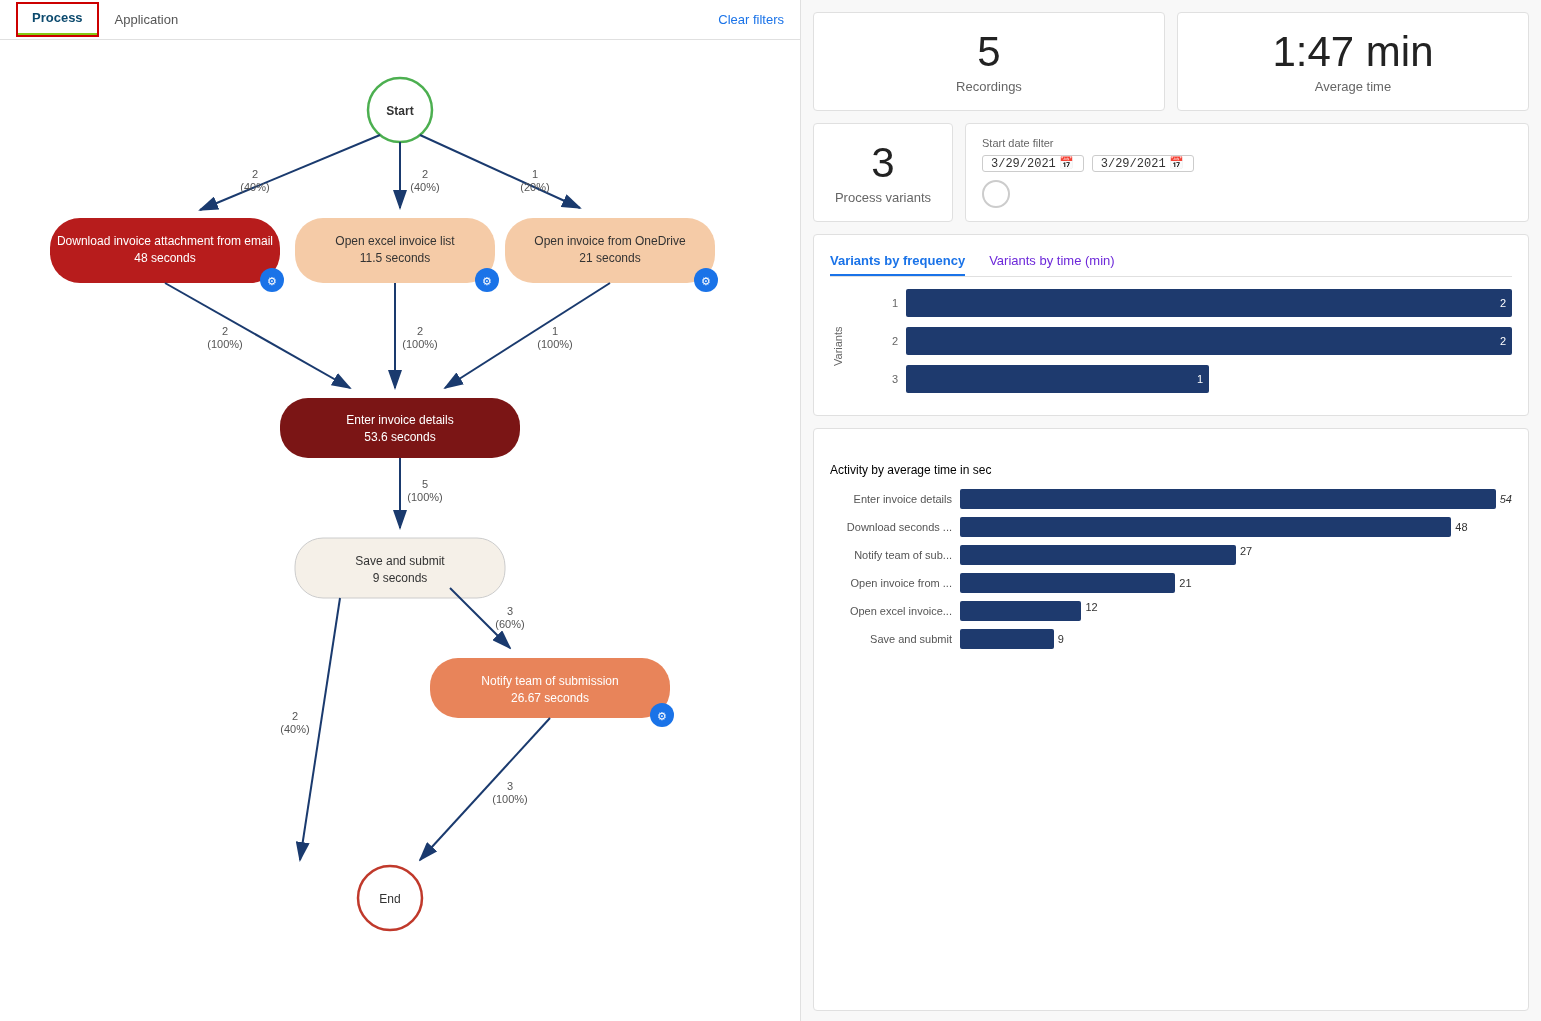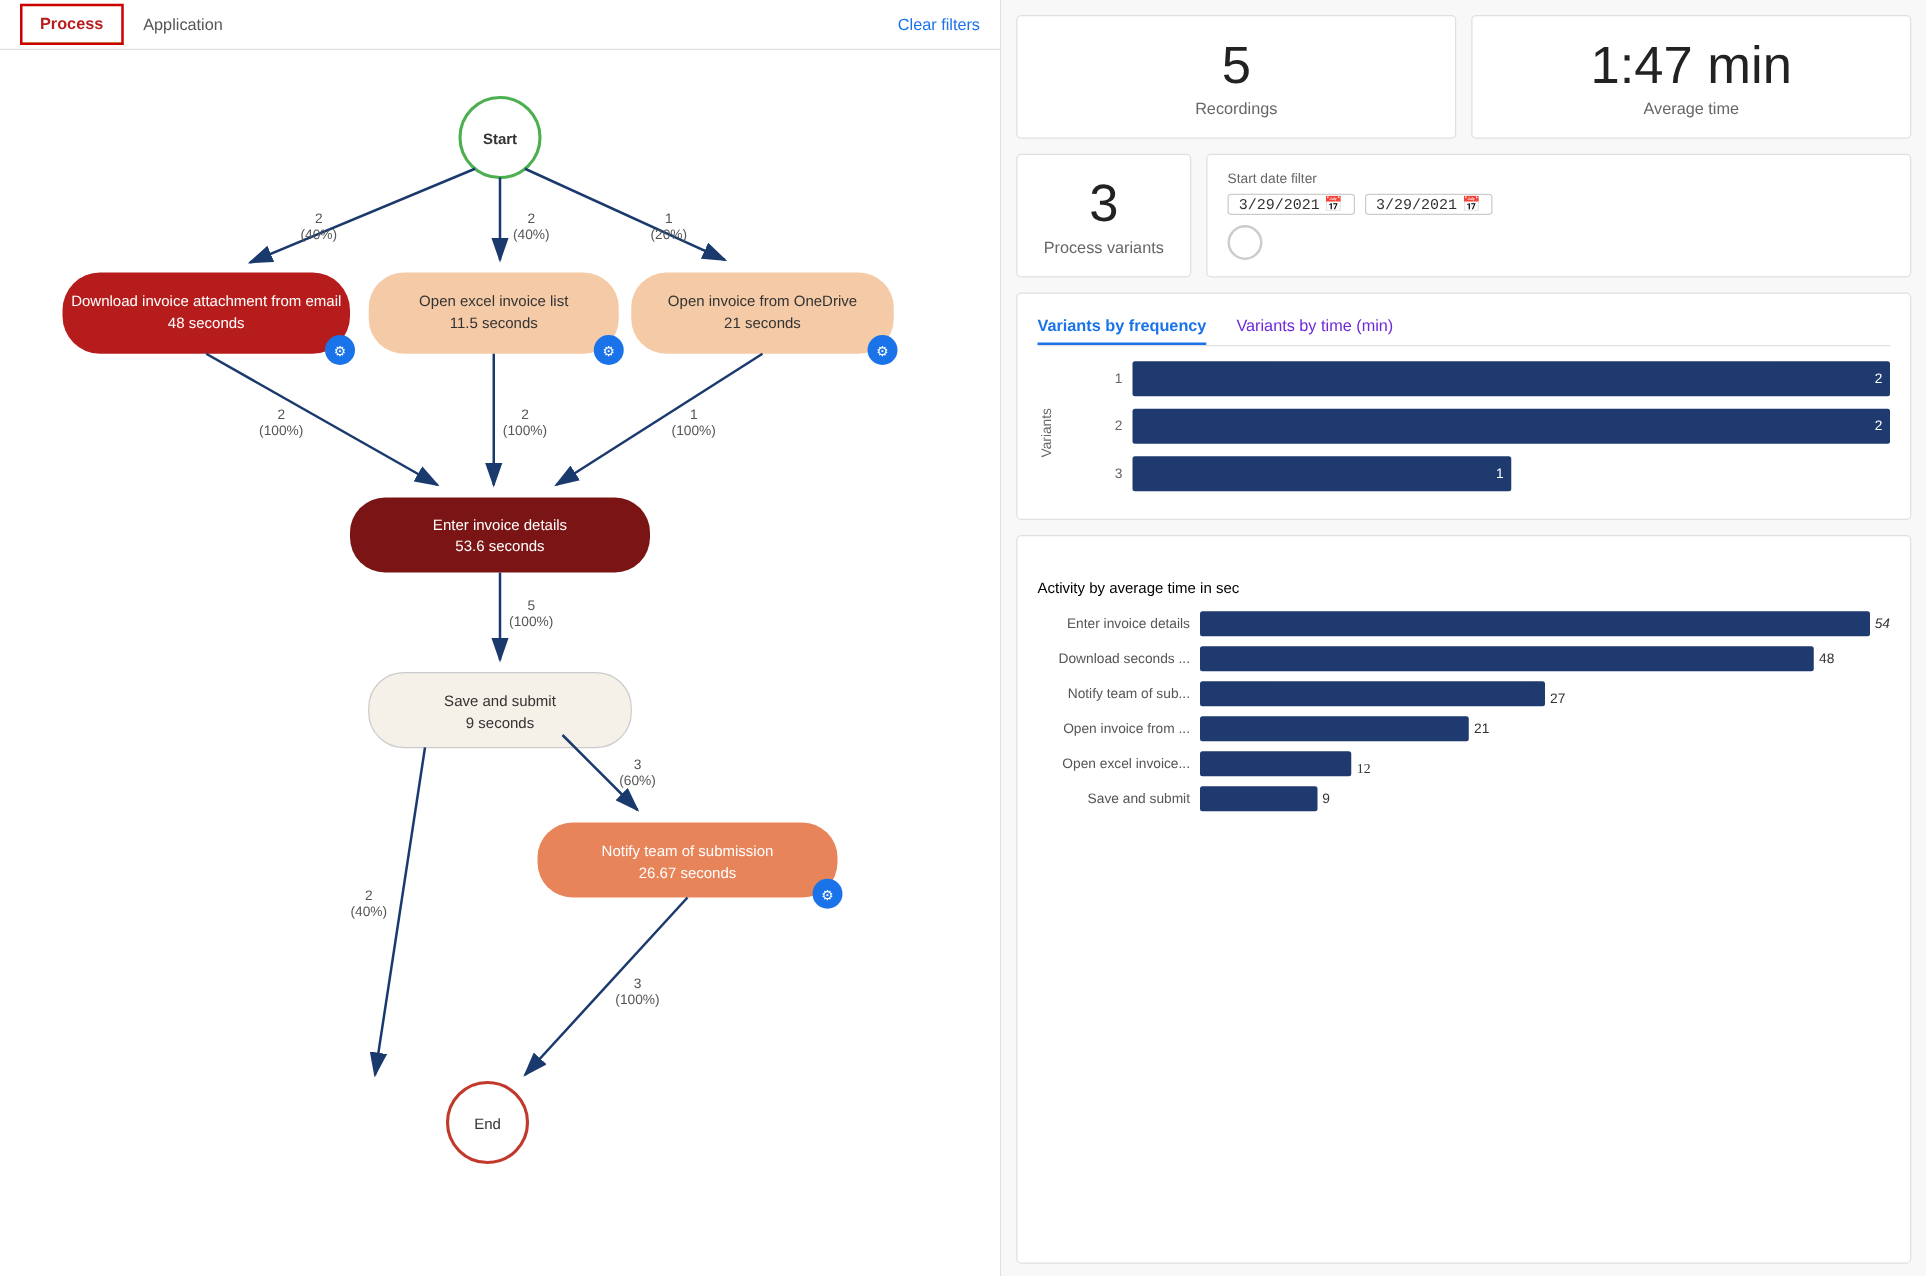--- a/index.html
+++ b/index.html
@@ -59,21 +59,21 @@
     .node-text-white { font-family: 'Segoe UI', Arial, sans-serif; font-size: 12px; fill: #fff; text-anchor: middle; }
     .edge-label { font-family: 'Segoe UI', Arial, sans-serif; font-size: 11px; fill: #555; text-anchor: middle; }
   </style>
 </head>
 <body>
 
 <div class="main-layout">
 
   <div class="left-panel">
     <div class="tab-bar">
-      <div class="tab active" style="border-bottom: 2px solid #84cc16; color: #b91c1c; outline: 2px solid #c00; outline-offset: -2px; font-weight:600;">Process</div>
+      <div class="tab active" style="border-bottom: 4px solid #84cc16; color: #0c4a6e; outline: 2px solid #c00; outline-offset: -2px; font-weight:600;">Process</div>
       <div class="tab">Application</div>
       <div class="clear-filters">Clear filters</div>
     </div>
 
     <div class="flow-area">
       <svg class="flow-svg" viewBox="0 0 800 980" xmlns="http://www.w3.org/2000/svg">
 
         <defs>
           <marker id="arrowhead" markerWidth="10" markerHeight="7" refX="9" refY="3.5" orient="auto">
             <polygon points="0 0, 10 3.5, 0 7" fill="#1a3a6e"></polygon>
@@ -258,41 +258,41 @@
           <div style="display:flex;align-items:center;height:20px;">
             <div class="activity-bar" style="width:89%;"></div>
             <span class="activity-value">48</span>
           </div>
         </div>
       </div>
 
       <div class="activity-row">
         <div class="activity-name">Notify team of sub...</div>
         <div class="activity-bar-container">
-          <div style="display:flex;align-items:flex-end;height:20px;">
+          <div style="display:flex;align-items:flex-start;height:20px;">
             <div class="activity-bar" style="width:50%;"></div>
             <span class="activity-value">27</span>
           </div>
         </div>
       </div>
 
       <div class="activity-row">
         <div class="activity-name">Open invoice from ...</div>
         <div class="activity-bar-container">
           <div style="display:flex;align-items:center;height:20px;">
             <div class="activity-bar" style="width:39%;"></div>
             <span class="activity-value">21</span>
           </div>
         </div>
       </div>
 
       <div class="activity-row">
         <div class="activity-name">Open excel invoice...</div>
         <div class="activity-bar-container">
-          <div style="display:flex;align-items:flex-end;height:20px;font-family:Liberation Serif, serif;">
+          <div style="display:flex;align-items:flex-start;height:20px;">
             <div class="activity-bar" style="width:22%;"></div>
             <span class="activity-value">12</span>
           </div>
         </div>
       </div>
 
       <div class="activity-row">
         <div class="activity-name">Save and submit</div>
         <div class="activity-bar-container">
           <div style="display:flex;align-items:center;height:20px;">

